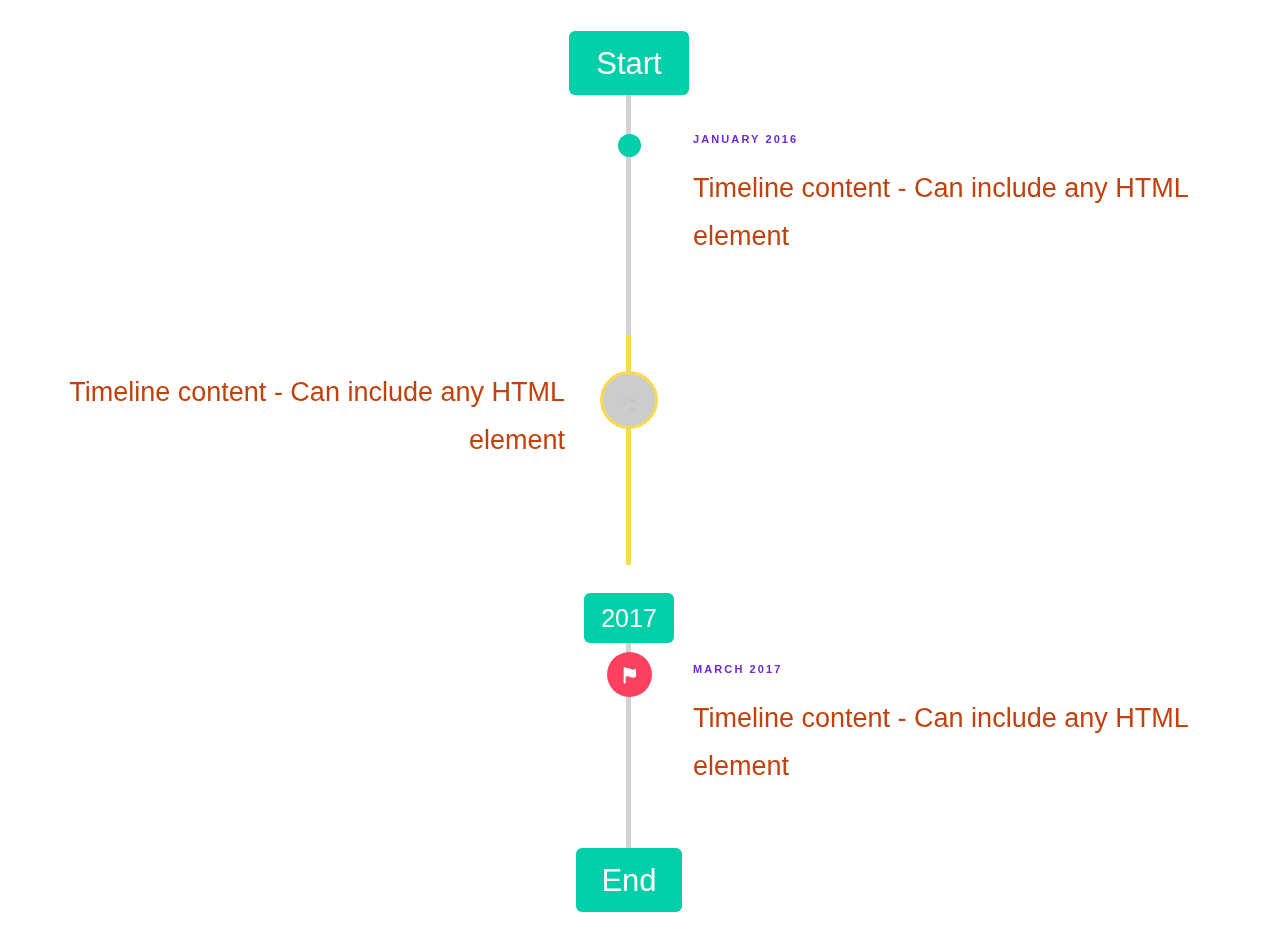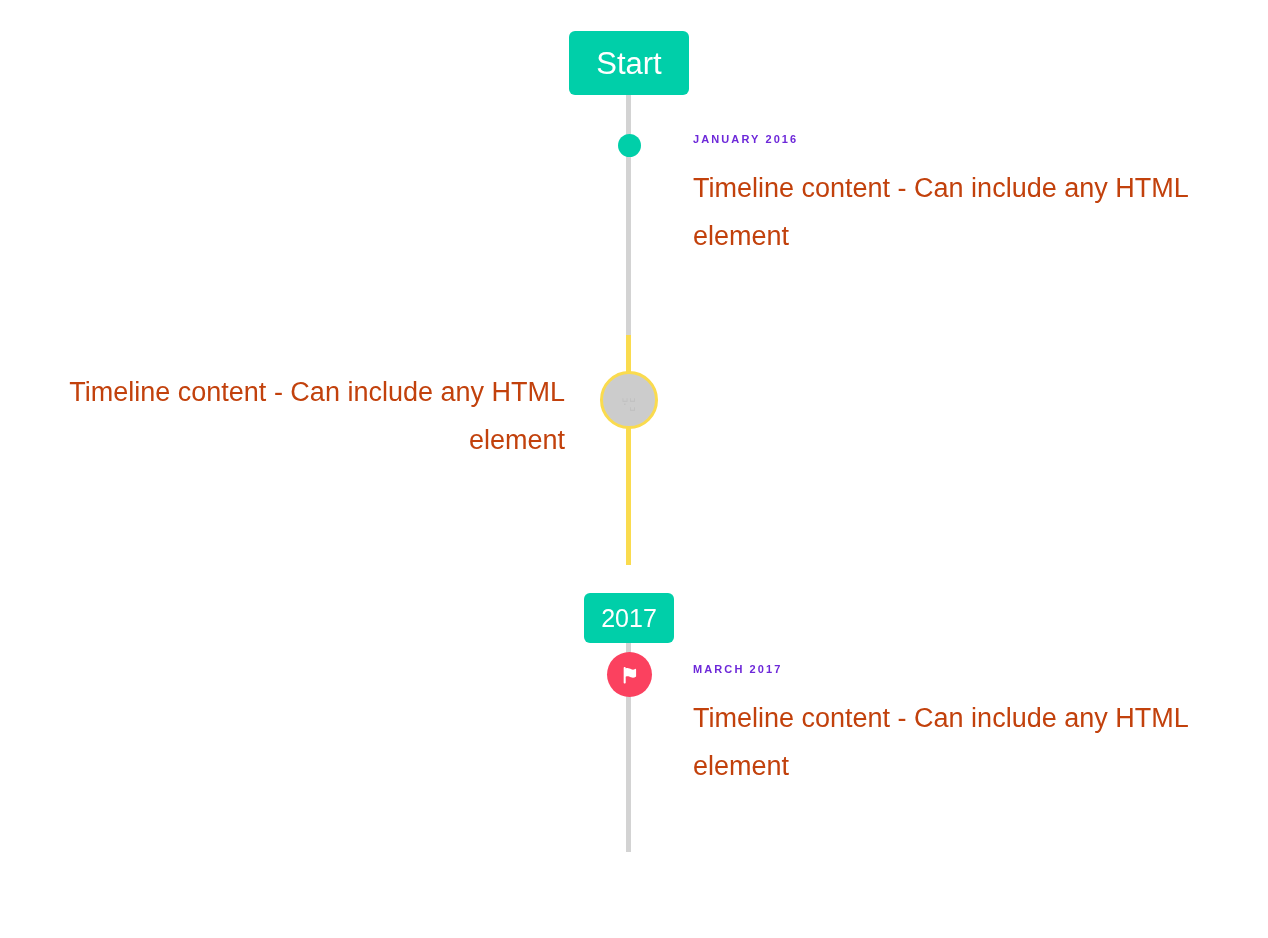--- a/index.html
+++ b/index.html
@@ -171,14 +171,15 @@
   <div class="marker marker-flag">
     <svg class="flag-icon" width="22" height="22" viewBox="0 0 24 24">
       <path fill="#ffffff" d="M6.2 3.4c.62 0 1.1.5 1.1 1.1v.35c2.4-1.1 4.3.25 6.1.95 1.5.58 2.8.5 4.1-.38.5-.34 1.15.03 1.15.63v7.2c0 .25-.11.48-.3.63-1.7 1.3-3.5 1.35-5.3.65-1.9-.72-3.5-1.8-5.75-.72v6.4c0 .6-.48 1.1-1.1 1.1s-1.1-.5-1.1-1.1V4.5c0-.6.48-1.1 1.1-1.1z"></path>
     </svg>
   </div>
   <div class="event event-right ev-mar">
     <p class="event-date">March 2017</p>
     <p class="event-body">Timeline content - Can include any HTML element</p>
   </div>
 
+  <div class="badge badge-end">End</div>
 
 </div>
 
 </body></html>

